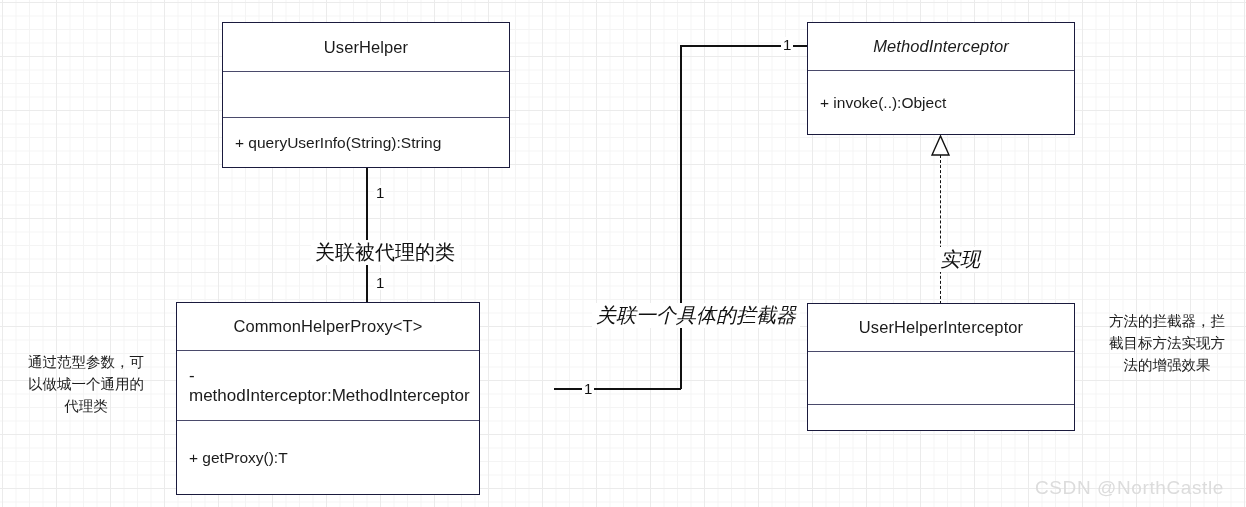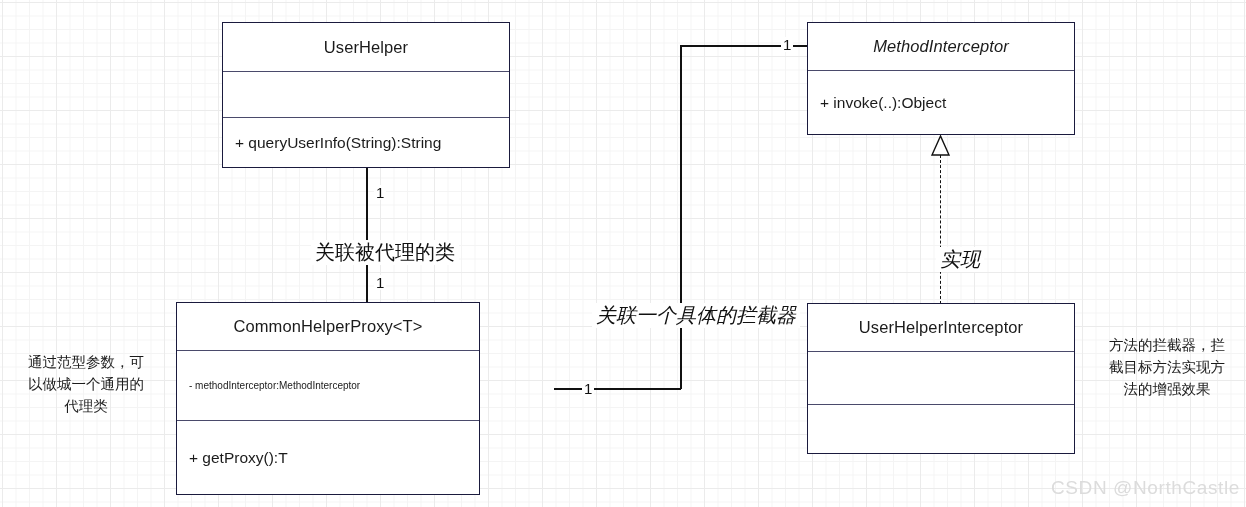--- a/index.html
+++ b/index.html
@@ -40,21 +40,21 @@
   .uml-title {
     justify-content: center;
     font-size: 16.5px;
     color: #1b1b1b;
     border-bottom: 1.6px solid #4a4a6b;
     letter-spacing: .1px;
   }
   .uml-title.italic { font-style: italic; }
   .uml-attrs {
     padding-left: 12px;
-    font-size: 10px;
+    font-size: 17px;
     color: #1b1b1b;
     border-bottom: 1.6px solid #4a4a6b;
   }
   .uml-ops {
     padding-left: 12px;
     font-size: 15.5px;
     color: #1b1b1b;
   }
   .uml-empty { color: transparent; }
 
@@ -105,21 +105,20 @@
     text-align: center;
     line-height: 1.5;
     white-space: pre-line;
   }
   .watermark {
     position: absolute;
     font-size: 19px;
     color: #dcdcdc;
     letter-spacing: .6px;
     white-space: nowrap;
-    margin-left: 16px;
   }
 </style>
 </head>
 <body>
 
 <div id="canvas">
 
   <div class="conn conn-v" style="left:366px; top:167px; height:137px;"></div>
 
   <div class="conn conn-h" style="left:554px; top:388px; width:127px;"></div>
@@ -142,21 +141,21 @@
     <div class="uml-row uml-title italic" style="height:48px;">MethodInterceptor</div>
     <div class="uml-row uml-ops" style="height:63px;">+ invoke(..):Object</div>
   </div>
 
   <div class="uml-class" style="left:164px; top:302px; width:304px; height:193px;margin-left:12px;">
     <div class="uml-row uml-title" style="height:48px;">CommonHelperProxy&lt;T&gt;</div>
     <div class="uml-row uml-attrs" style="height:70px;">- methodInterceptor:MethodInterceptor</div>
     <div class="uml-row uml-ops" style="height:73px;text-align:center;">+ getProxy():T</div>
   </div>
 
-  <div class="uml-class" style="left:807px; top:303px; width:268px; height:151px;">
+  <div class="uml-class" style="left:807px; top:303px; width:268px; height:128px;">
     <div class="uml-row uml-title" style="height:48px;">UserHelperInterceptor</div>
     <div class="uml-row uml-attrs uml-empty" style="height:53px;"></div>
   </div>
 
   <div class="mult" style="left:374px; top:185px;">1</div>
 
   <div class="edge-label" style="left:311px; top:240px;">关联被代理的类</div>
 
   <div class="mult" style="left:374px; top:275px;">1</div>
 
@@ -166,19 +165,19 @@
 
   <div class="mult" style="left:582px; top:381px;">1</div>
 
   <div class="edge-label" style="left:936px; top:247px;font-style:italic;">实现</div>
 
 
   <div class="note" style="left:0px; top:352px; width:172px;">通过范型参数，可
 以做城一个通用的
 代理类</div>
 
-  <div class="note" style="left:1092px; top:311px; width:150px;margin-top:24px;">方法的拦截器，拦
+  <div class="note" style="left:1092px; top:311px; width:150px;">方法的拦截器，拦
 截目标方法实现方
 法的增强效果</div>
 
   <div class="watermark" style="left:1035px; top:477px;">CSDN @NorthCastle</div>
 
 </div>
 
 </body></html>

